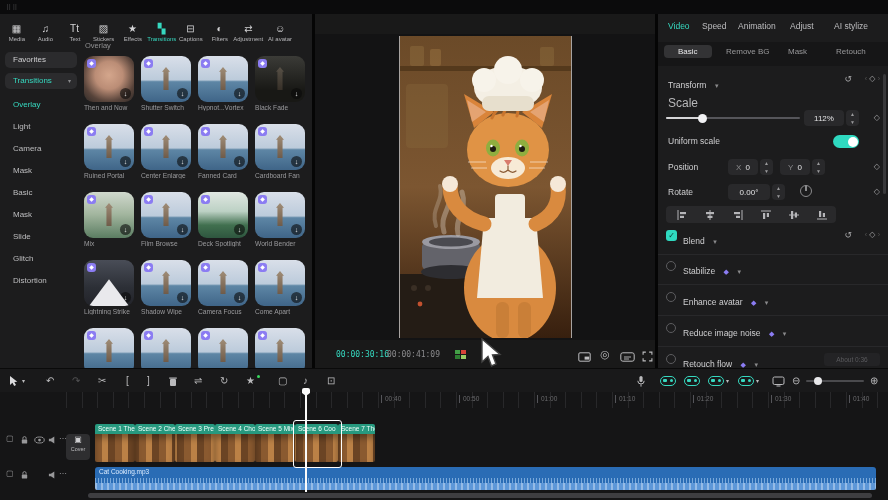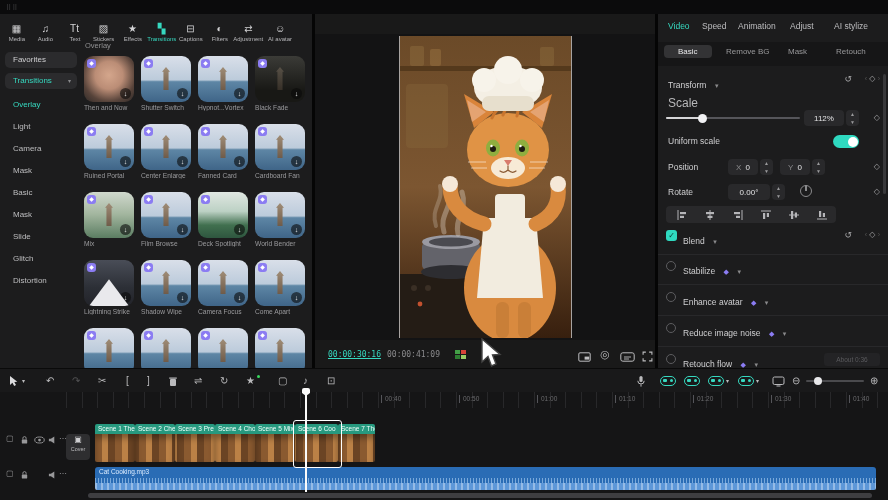--- a/index.html
+++ b/index.html
@@ -45,21 +45,21 @@
   
   .player-panel{left:315px;top:14px;width:340px;height:354px;background:#191919;overflow:hidden;}
   .player-header{position:absolute;left:0;top:0;width:100%;height:20px;background:#272728;}
   .player-title{position:absolute;left:10px;top:5px;font-size:8.5px;color:#d8d8da;}
   .player-menu{position:absolute;right:8px;top:4px;font-size:9px;color:#9a9a9c;cursor:pointer;}
   .stage{position:absolute;left:0;top:20px;width:100%;height:306px;background:#131314;}
   .video{position:absolute;left:84px;top:2px;width:171px;height:302px;background:#2a1a10;
       border-left:1px solid rgba(210,210,210,.75);border-right:1px solid rgba(210,210,210,.75);}
   .player-bottom{position:absolute;left:0;top:326px;width:100%;height:28px;background:#191919;}
   .tc{font-family:"DejaVu Sans Mono",monospace;font-size:8px;}
-  .tc-cur{position:absolute;left:13px;top:10px;color:#36d9c0;text-decoration:underline;}
+  .tc-cur{position:absolute;left:21px;top:10px;color:#36d9c0;}
   .tc-total{position:absolute;left:72px;top:10px;color:#8a8a8c;}
   .render-ind{position:absolute;left:140px;top:10px;width:12px;height:9px;}
   .render-ind span{position:absolute;width:5px;height:4px;}
   .pb-ic{position:absolute;top:8px;color:#bdbdbf;cursor:pointer;}
   
   .inspector{left:658px;top:14px;width:230px;height:354px;overflow:hidden;}
   .tab{position:absolute;top:7px;font-size:8.5px;color:#bdbdbf;cursor:pointer;}
   .tab.active{color:#36d9c0;}
   .subtabs{position:absolute;left:0;top:28px;width:230px;height:24px;background:#161617;}
   .subtab{position:absolute;top:5px;font-size:8px;color:#98989a;cursor:pointer;}

